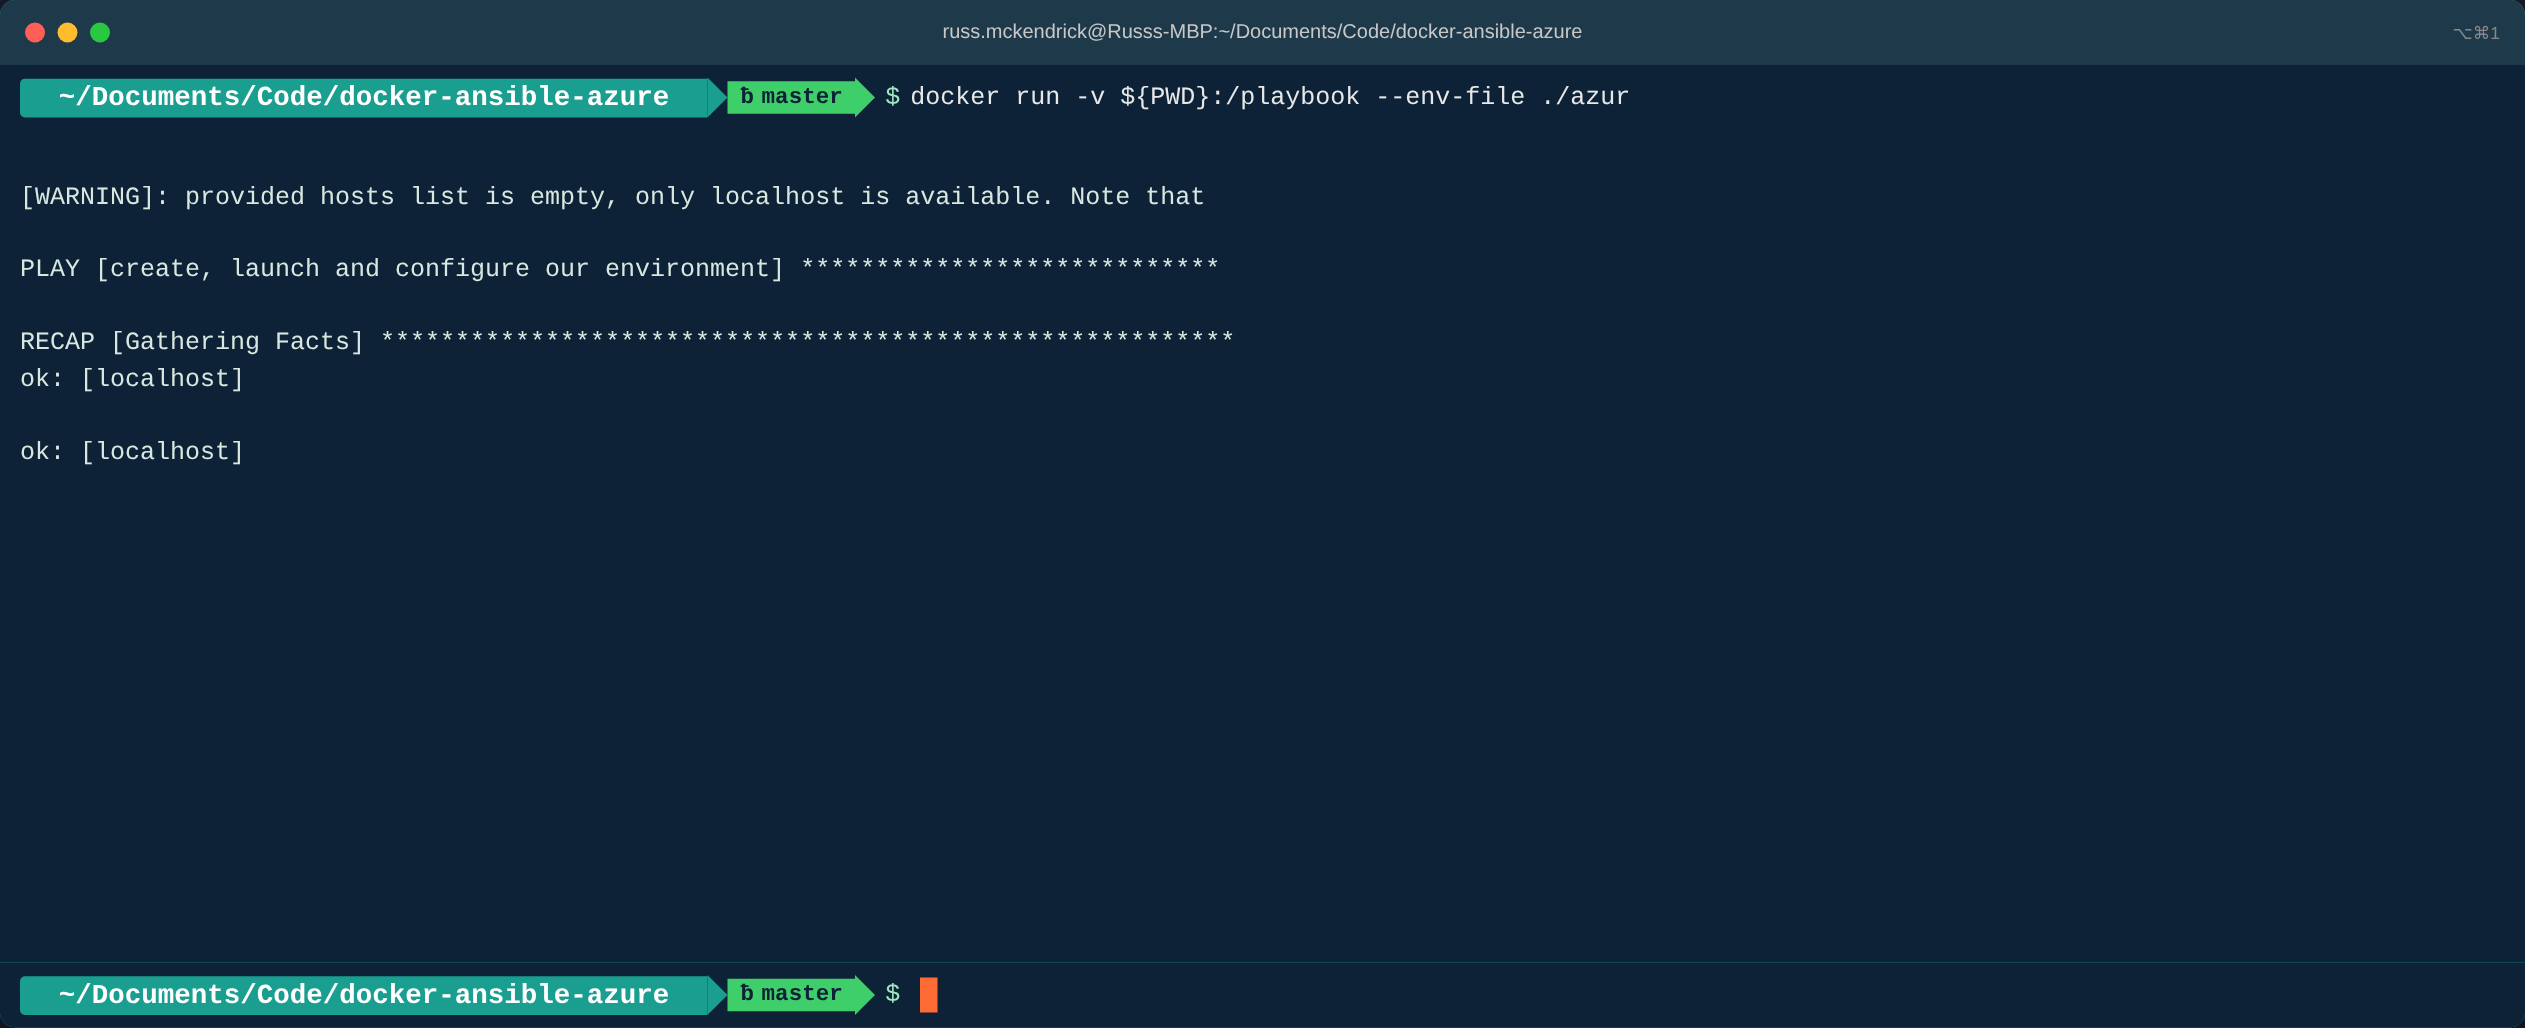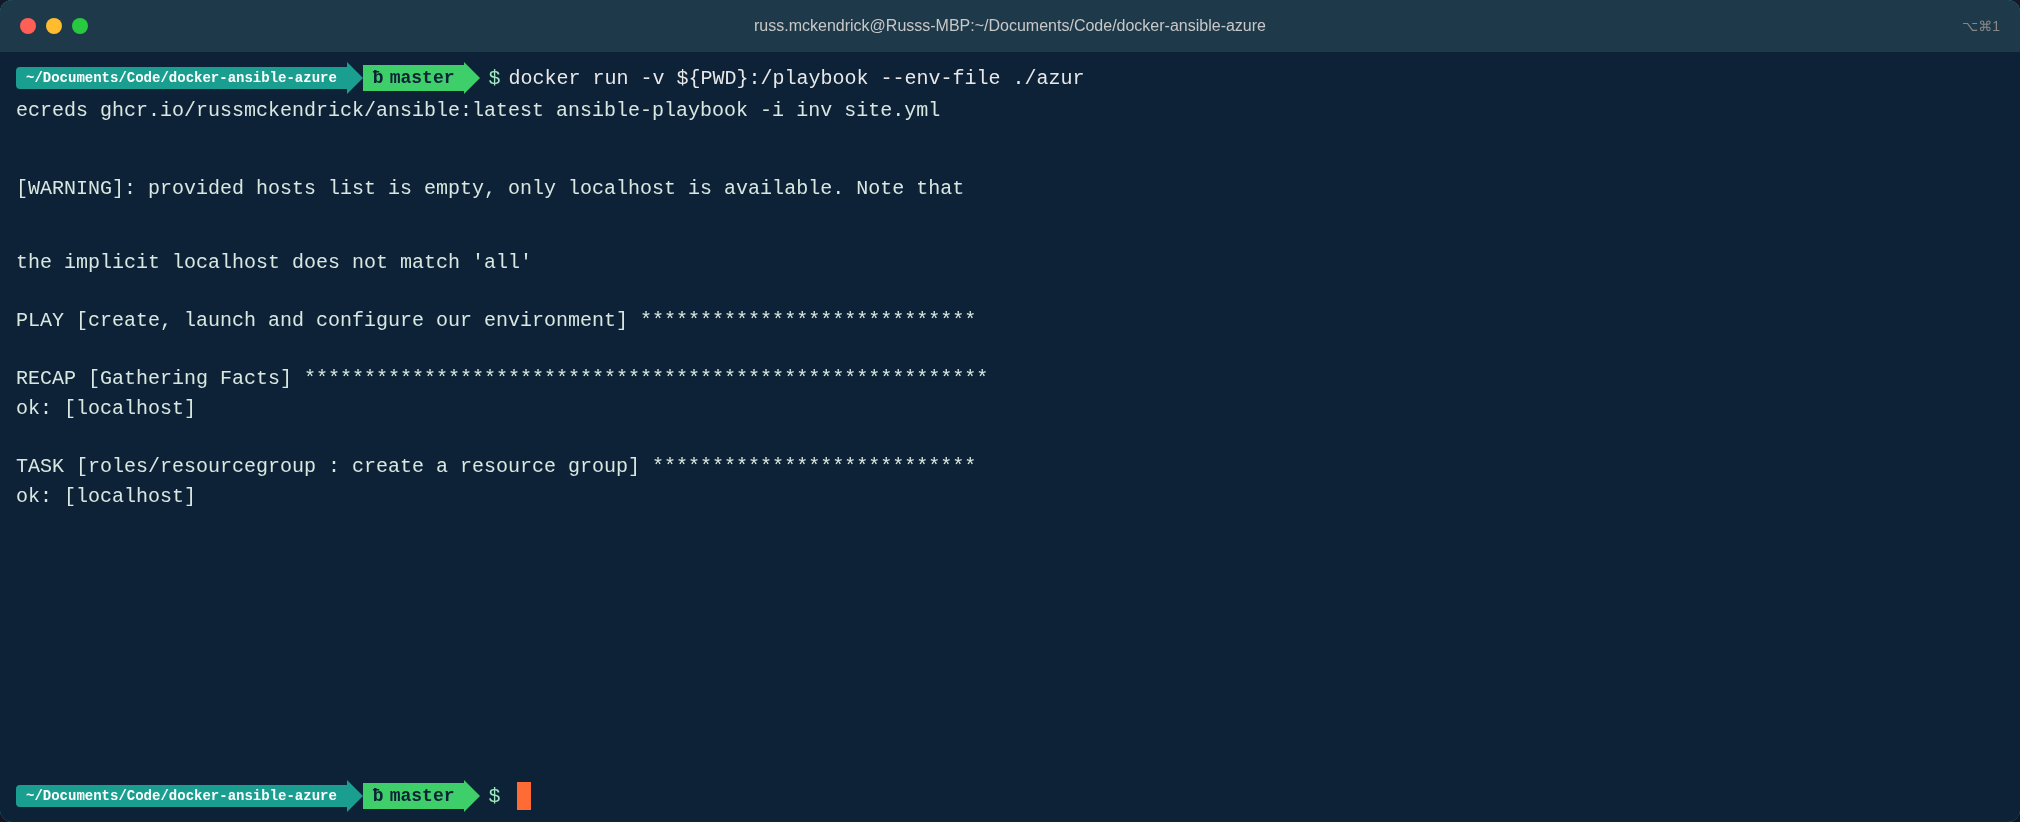--- a/index.html
+++ b/index.html
@@ -83,23 +83,23 @@
     .prompt-line {
       display: flex;
       align-items: center;
       flex-wrap: wrap;
       margin-bottom: 2px;
     }
 
     .prompt-path {
       background: #1a9e8f;
       color: #fff;
-      padding: 3px 10px;
+      padding: 3px 31px;
       border-radius: 4px 0 0 4px;
-      font-size: 14px;
+      font-size: 22px;
       font-weight: bold;
       white-space: nowrap;
     }
 
     .git-arrow {
       width: 0;
       height: 0;
       border-top: 16px solid transparent;
       border-bottom: 16px solid transparent;
       border-left: 16px solid #1a9e8f;
@@ -221,32 +221,29 @@
       <span class="prompt-path">~/Documents/Code/docker-ansible-azure</span>
       <div class="git-arrow"></div>
       <div class="git-label">
         <span class="git-icon">ƀ</span>
         <span>master</span>
       </div>
       <div class="git-arrow-end"></div>
       <span class="prompt-dollar">$</span>
       <span class="command-text">docker run -v ${PWD}:/playbook --env-file ./azur</span>
     </div>
-    <div class="output-line">ecreds ghcr.io/russmckendrick/ansible:latest ansible-playbook -i inv site.yml</div>
 
     <div class="output-block">
       <div class="output-line warning">[WARNING]: provided hosts list is empty, only localhost is available. Note that</div>
-      <div class="output-line warning">the implicit localhost does not match 'all'</div>
       <div class="empty-line"></div>
       <div class="output-line play">PLAY [create, launch and configure our environment] ****************************</div>
       <div class="empty-line"></div>
       <div class="output-line task">RECAP [Gathering Facts] *********************************************************</div>
       <div class="output-line ok">ok: [localhost]</div>
       <div class="empty-line"></div>
-      <div class="output-line task">TASK [roles/resourcegroup : create a resource group] ***************************</div>
       <div class="output-line ok">ok: [localhost]</div>
       <div class="empty-line"></div>
     </div>
   </div>
 
   <div class="bottom-bar">
     <span class="prompt-path">~/Documents/Code/docker-ansible-azure</span>
     <div class="git-arrow"></div>
     <div class="git-label">
       <span class="git-icon">ƀ</span>

